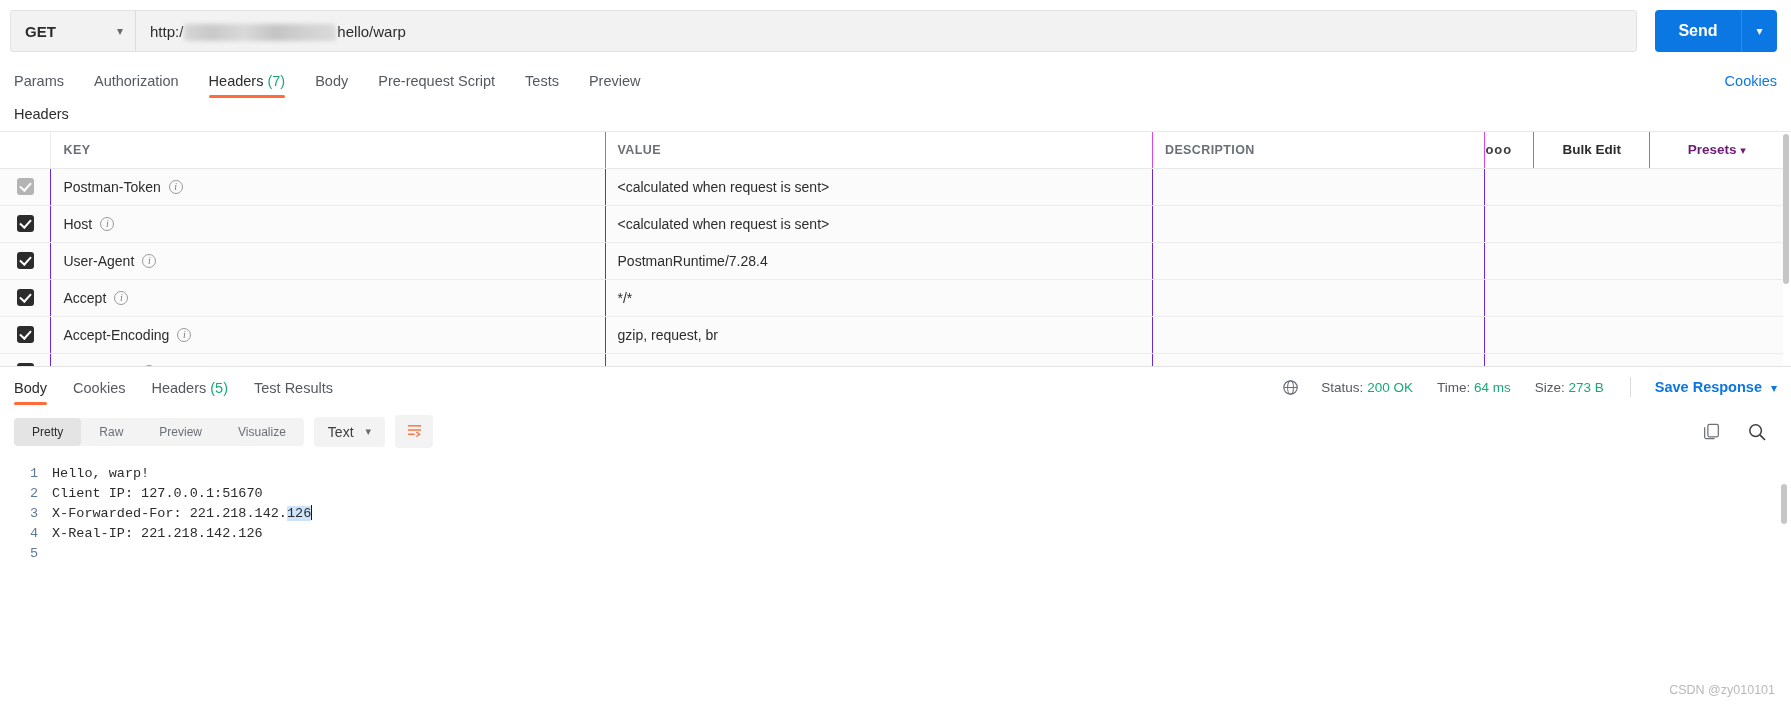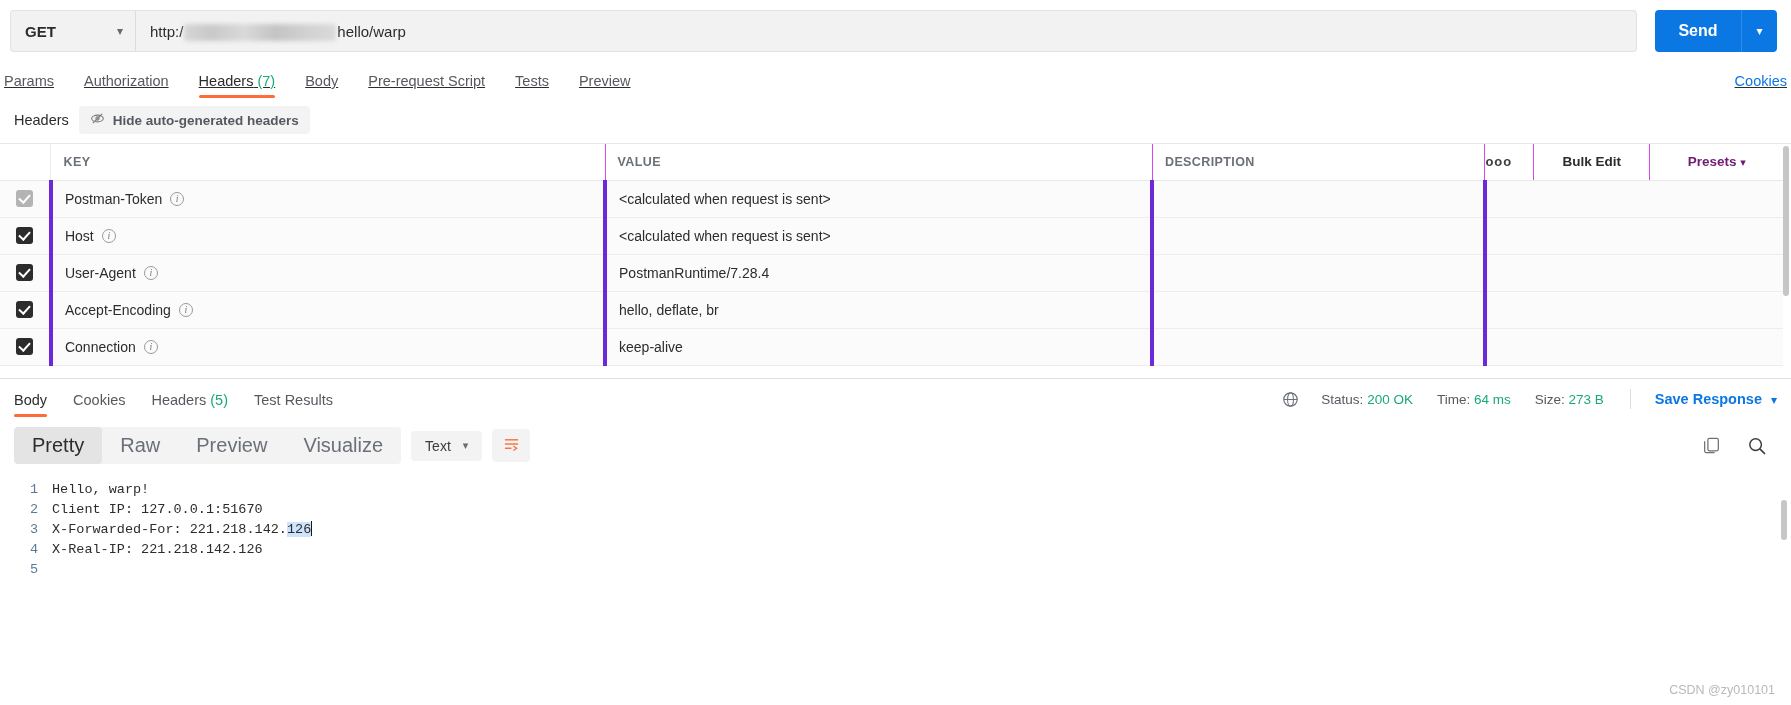--- a/index.html
+++ b/index.html
@@ -68,24 +68,23 @@
     height: 42px; width: 36px;
     border: none; border-left: 1px solid #2f8bea;
     border-radius: 0 4px 4px 0;
     font-size: 12px; cursor: pointer;
     display:flex;align-items:center;justify-content:center;
   }
 
   
   .req-tabs {
     display: flex; align-items: flex-end;
-    padding: 0 4px;
+    padding: 0 14px;
     height: 36px;
     position: relative;
-    text-decoration: underline;
   }
   .tab {
     font-size: 14.5px; color: #55595f;
     padding: 0 0 9px 0; margin-right: 30px;
     cursor: pointer; position: relative;
     white-space: nowrap;
   }
   .tab.active { color: #2c2c2c; }
   .tab.active::after {
     content: ""; position: absolute;
@@ -139,21 +138,21 @@
   table.hdr th.col-bulk { width: 105px; text-align: center; padding: 0;
       font-size: 13.5px; font-weight: 700; color: #2c2c2c; letter-spacing: 0; cursor: pointer; }
   table.hdr th.col-preset { width: 120px; text-align: center; padding: 0; border-right: none;
       font-size: 13.5px; font-weight: 700; color: #701a75; letter-spacing: 0; cursor: pointer; }
   .dots { font-size: 13px; color: #3d3d3d; letter-spacing: 1px; cursor: pointer; }
 
   table.hdr td {
     font-size: 14px; color: #2c2c2c;
     padding: 10px 12px;
     border-bottom: 1px solid #ededed;
-    border-right: 4px solid #6d28d9;
+    border-right: 1px solid #6d28d9;
     height: 36px;
     background: #fbfbfb;
   }
   table.hdr td.cell-desc, table.hdr td.cell-tail { background: #fbfbfb; }
   table.hdr td.cell-tail { border-right: none; }
   table.hdr td.cell-chk { text-align: center; padding: 0; }
 
   .cbx {
     display: inline-block; width: 17px; height: 17px;
     border-radius: 3px; position: relative; vertical-align: middle;
@@ -216,21 +215,21 @@
   .save-resp .chev { font-weight: 400; margin-left: 9px; font-size: 12px; }
 
   .body-toolbar {
     display: flex; align-items: center;
     padding: 10px 14px; gap: 10px;
   }
   .seg {
     display: flex; background: #f3f3f3; border-radius: 4px; overflow: hidden;
   }
   .seg .sbtn {
-    font-size: 20px; color: #6b7078;
+    font-size: 12px; color: #6b7078;
     padding: 7px 18px; cursor: pointer;
     font-family: "Liberation Sans", sans-serif;
     background: transparent; border: none;
   }
   .seg .sbtn.active { background: #e4e4e4; color: #2c2c2c; border-radius: 4px; }
   .type-sel {
     display: flex; align-items: center; gap: 12px;
     background: #f3f3f3; border-radius: 4px;
     padding: 7px 14px; font-size: 14px; color: #3d3d3d; cursor: pointer;
   }
@@ -301,30 +300,20 @@
   <div class="tab active"><span>Headers</span><span class="count"> (7)</span></div>
   <div class="tab"><span>Body</span></div>
   <div class="tab"><span>Pre-request Script</span></div>
   <div class="tab"><span>Tests</span></div>
   <div class="tab"><span>Preview</span></div>
   <div class="cookies-link">Cookies</div>
 </div>
 
 <div class="sub-bar">
   <span class="sub-label">Headers</span>
-  <button class="hide-btn">
-    <span>
-      <svg width="15" height="15" viewBox="0 0 16 16" fill="none">
-        <ellipse cx="8" cy="8" rx="6.2" ry="3.6" stroke="#7c7c7c" stroke-width="1.2"></ellipse>
-        <circle cx="8" cy="8" r="1.7" stroke="#7c7c7c" stroke-width="1.2"></circle>
-        <line x1="3" y1="13" x2="13" y2="3" stroke="#7c7c7c" stroke-width="1.3"></line>
-      </svg>
-    </span>
-    <span>Hide auto-generated headers</span>
-  </button>
 </div>
 
 <div class="table-wrap">
   <table class="hdr">
     <thead>
       <tr>
         <th class="col-chk"></th>
         <th class="col-key">KEY</th>
         <th class="col-val">VALUE</th>
         <th class="col-desc">DESCRIPTION</th>
@@ -367,25 +356,37 @@
             </span>
           </td>
           <td><span>PostmanRuntime/7.28.4</span></td>
           <td class="cell-desc"><span></span></td>
           <td class="cell-tail" colspan="3"></td>
         </tr>
         <tr>
           <td class="cell-chk"><span class="cbx"></span></td>
           <td>
             <span class="keycell">
+              <span>Accept</span>
+              <span class="info-i">i</span>
+            </span>
+          </td>
+          <td><span>*/*</span></td>
+          <td class="cell-desc"><span></span></td>
+          <td class="cell-tail" colspan="3"></td>
+        </tr>
+        <tr>
+          <td class="cell-chk"><span class="cbx"></span></td>
+          <td>
+            <span class="keycell">
               <span>Accept-Encoding</span>
               <span class="info-i">i</span>
             </span>
           </td>
-          <td><span>hello, deflate, br</span></td>
+          <td><span>gzip, request, br</span></td>
           <td class="cell-desc"><span></span></td>
           <td class="cell-tail" colspan="3"></td>
         </tr>
         <tr>
           <td class="cell-chk"><span class="cbx"></span></td>
           <td>
             <span class="keycell">
               <span>Connection</span>
               <span class="info-i">i</span>
             </span>

